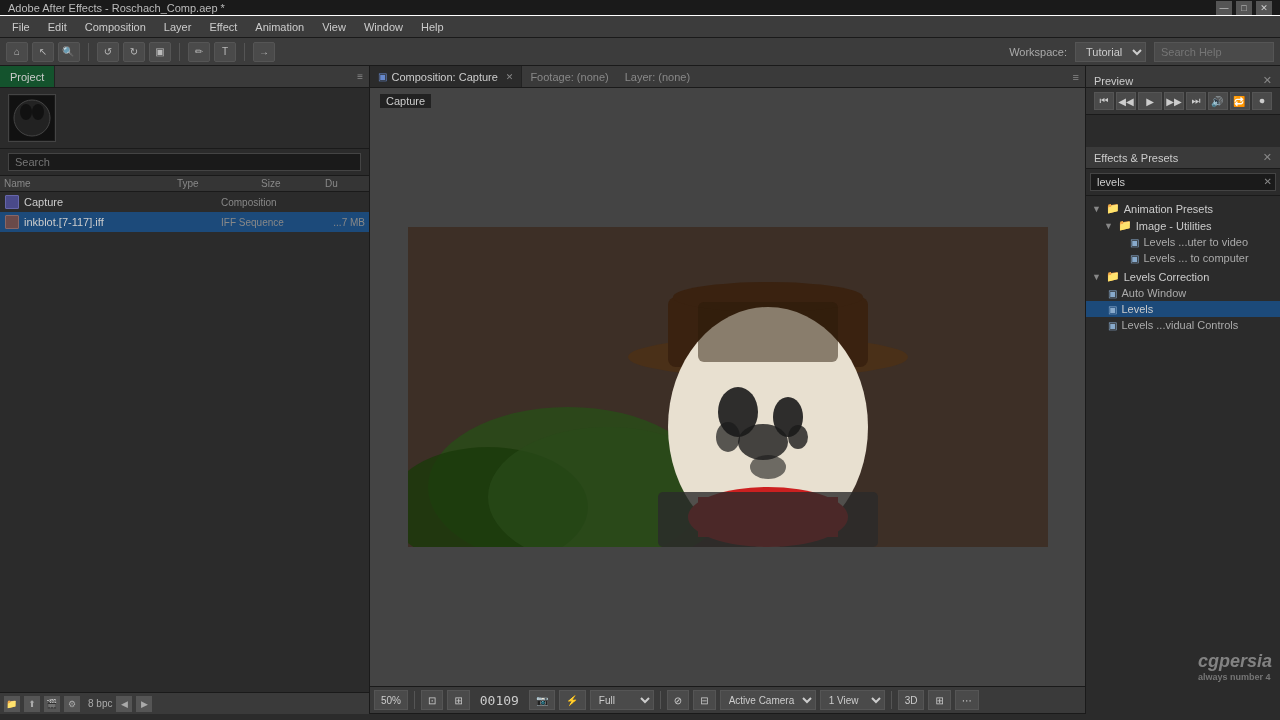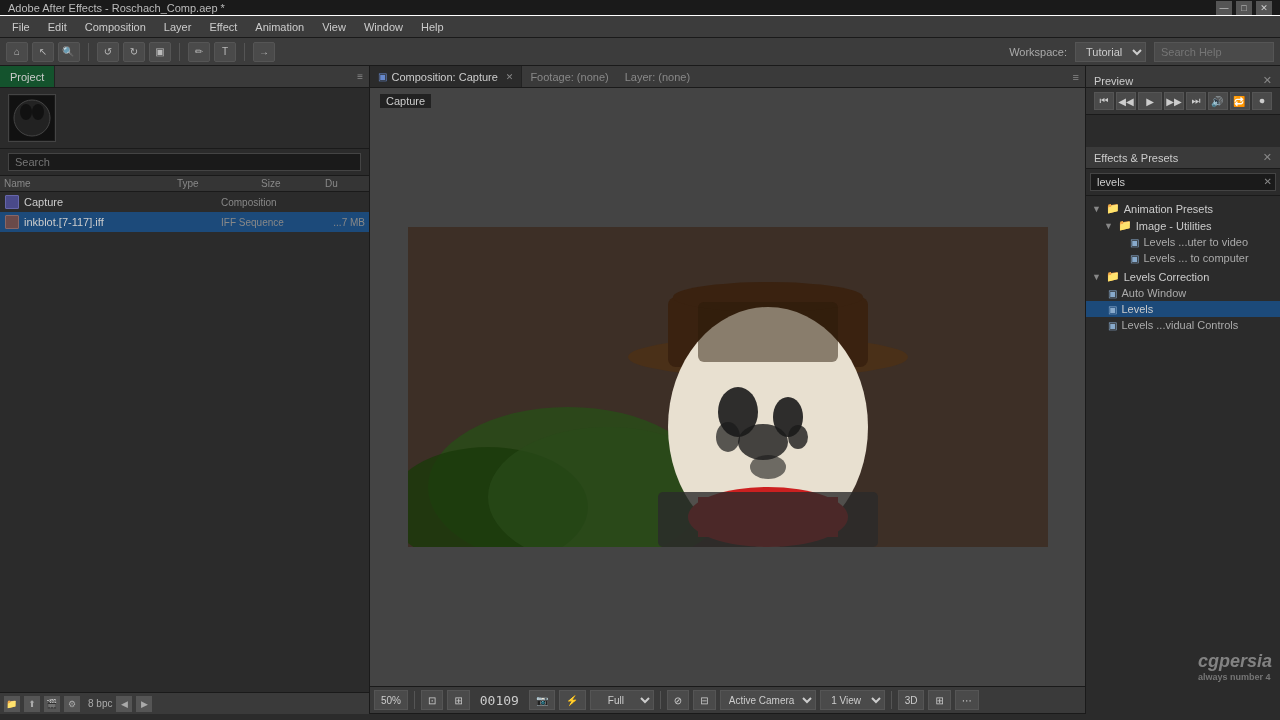--- a/index.html
+++ b/index.html
@@ -256,21 +256,21 @@
       align-items: center;
       padding: 0 4px;
       gap: 4px;
       border-top: 1px solid #1a1a1a;
       border-bottom: 1px solid #1a1a1a;
     }
     .vc-btn {
       padding: 1px 6px; background: #4a4a4a; border: 1px solid #555; color: #ccc; font-size: 10px; cursor: pointer; height: 20px;
     }
     .vc-select {
-      background: #4a4a4a; border: 1px solid #555; color: #ccc; font-size: 10px; height: 20px; padding: 0 4px; cursor: pointer; text-align: center;
+      background: #4a4a4a; border: 1px solid #555; color: #ccc; font-size: 10px; height: 20px; padding: 0 4px; cursor: pointer;
     }
     .vc-separator { width: 1px; height: 18px; background: #555; margin: 0 2px; }
     .vc-timecode { font-size: 13px; color: #ccc; padding: 0 6px; font-family: monospace; }
 
     
     #right-panel {
       width: 195px;
       background: #2b2b2b;
       border-left: 1px solid #1a1a1a;
       display: flex;

